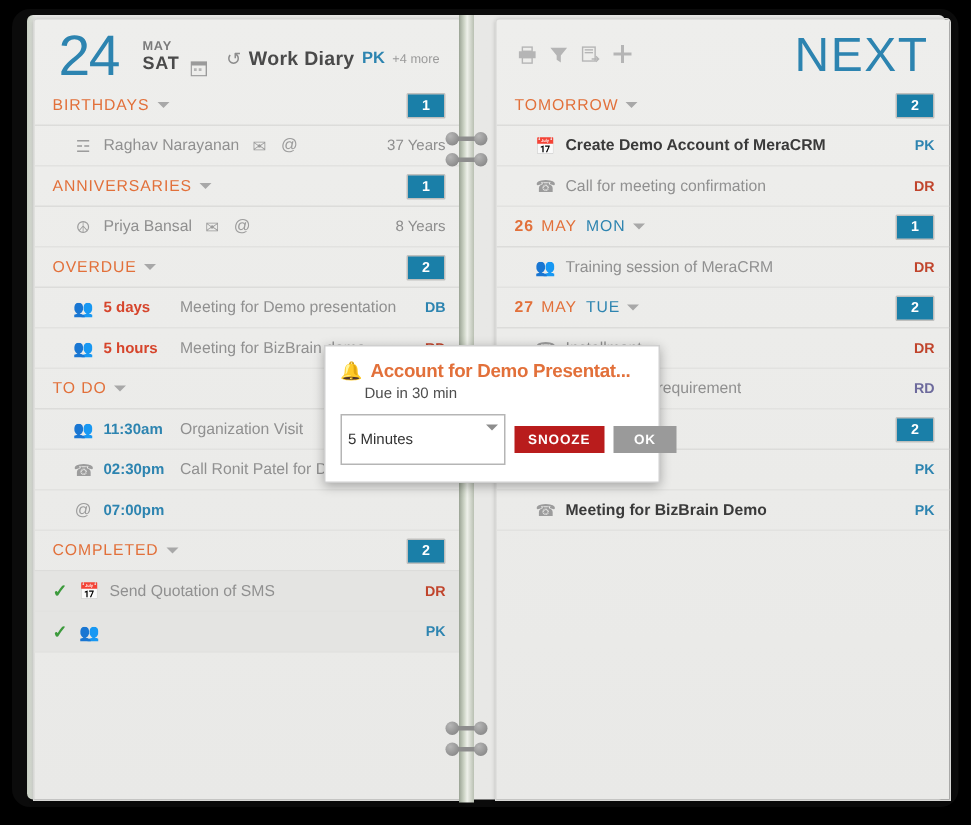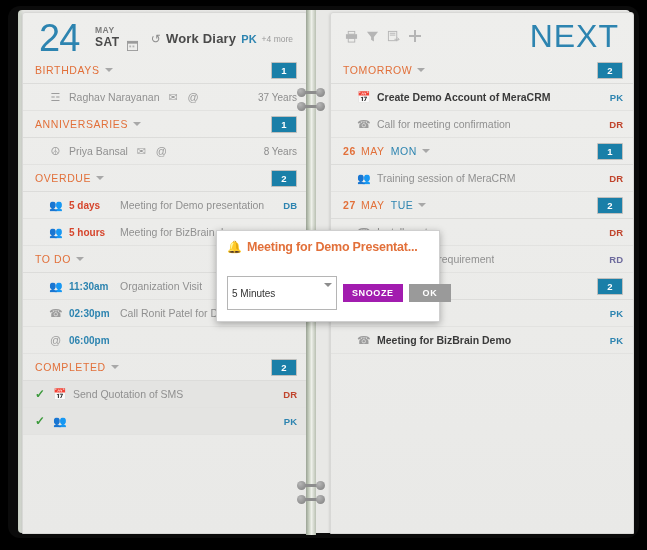--- a/index.html
+++ b/index.html
@@ -132,21 +132,21 @@
     position:relative;box-sizing:border-box;
   }
   .sel .sarrow{
     position:absolute;right:4px;top:6px;width:0;height:0;
     border-left:4px solid transparent;border-right:4px solid transparent;border-top:4px solid #8d8d8d;
   }
   .btn{
     height:18px;line-height:18px;padding:0 9px;font-size:9px;font-weight:bold;
     letter-spacing:.6px;color:#fff;border:0;cursor:pointer;
   }
-  .btn-snooze{background:#a21caf;}
+  .btn-snooze{background:#b91c1c;}
   .btn-ok{background:#9a9a9a;padding:0 14px;}
 </style>
 </head>
 <body>
 
 <div class="stage">
   <div class="frame"></div>
   <div class="pageedge"></div>
 
   <div class="sheet sheet-left">
@@ -225,21 +225,21 @@
       <span class="when">11:30am</span>
       <span class="txt">Organization Visit</span>
     </div>
     <div class="item">
       <span class="ico">☎</span>
       <span class="when">02:30pm</span>
       <span class="txt">Call Ronit Patel for Due Pa</span>
     </div>
     <div class="item">
       <span class="ico">@</span>
-      <span class="when">06:00pm</span>
+      <span class="when">07:00pm</span>
     </div>
 
     <div class="sect">
       <span class="stitle">COMPLETED</span>
       <span class="caret"></span>
       <span class="cnt">2</span>
     </div>
     <div class="item shade" style="padding-left:12px">
       <span class="tick">✓</span>
       <span class="ico">📅</span>
@@ -367,22 +367,23 @@
   </div>
   <div class="ring" style="top:495px">
     <div class="bar"></div>
       <div class="knob k1"></div>
       <div class="knob k2"></div>
   </div>
 
   <div class="dialog">
     <div class="dlg-title">
       <span class="bell">🔔</span>
-      <span class="t">Meeting for Demo Presentat...</span>
-    </div>
+      <span class="t">Account for Demo Presentat...</span>
+    </div>
+    <div class="dlg-sub">Due in 30 min</div>
     <div class="dlg-actions">
       <div class="sel">
         <span>5 Minutes</span>
         <span class="sarrow"></span>
       </div>
       <button class="btn btn-snooze">SNOOZE</button>
       <button class="btn btn-ok">OK</button>
     </div>
   </div>
 </div>

